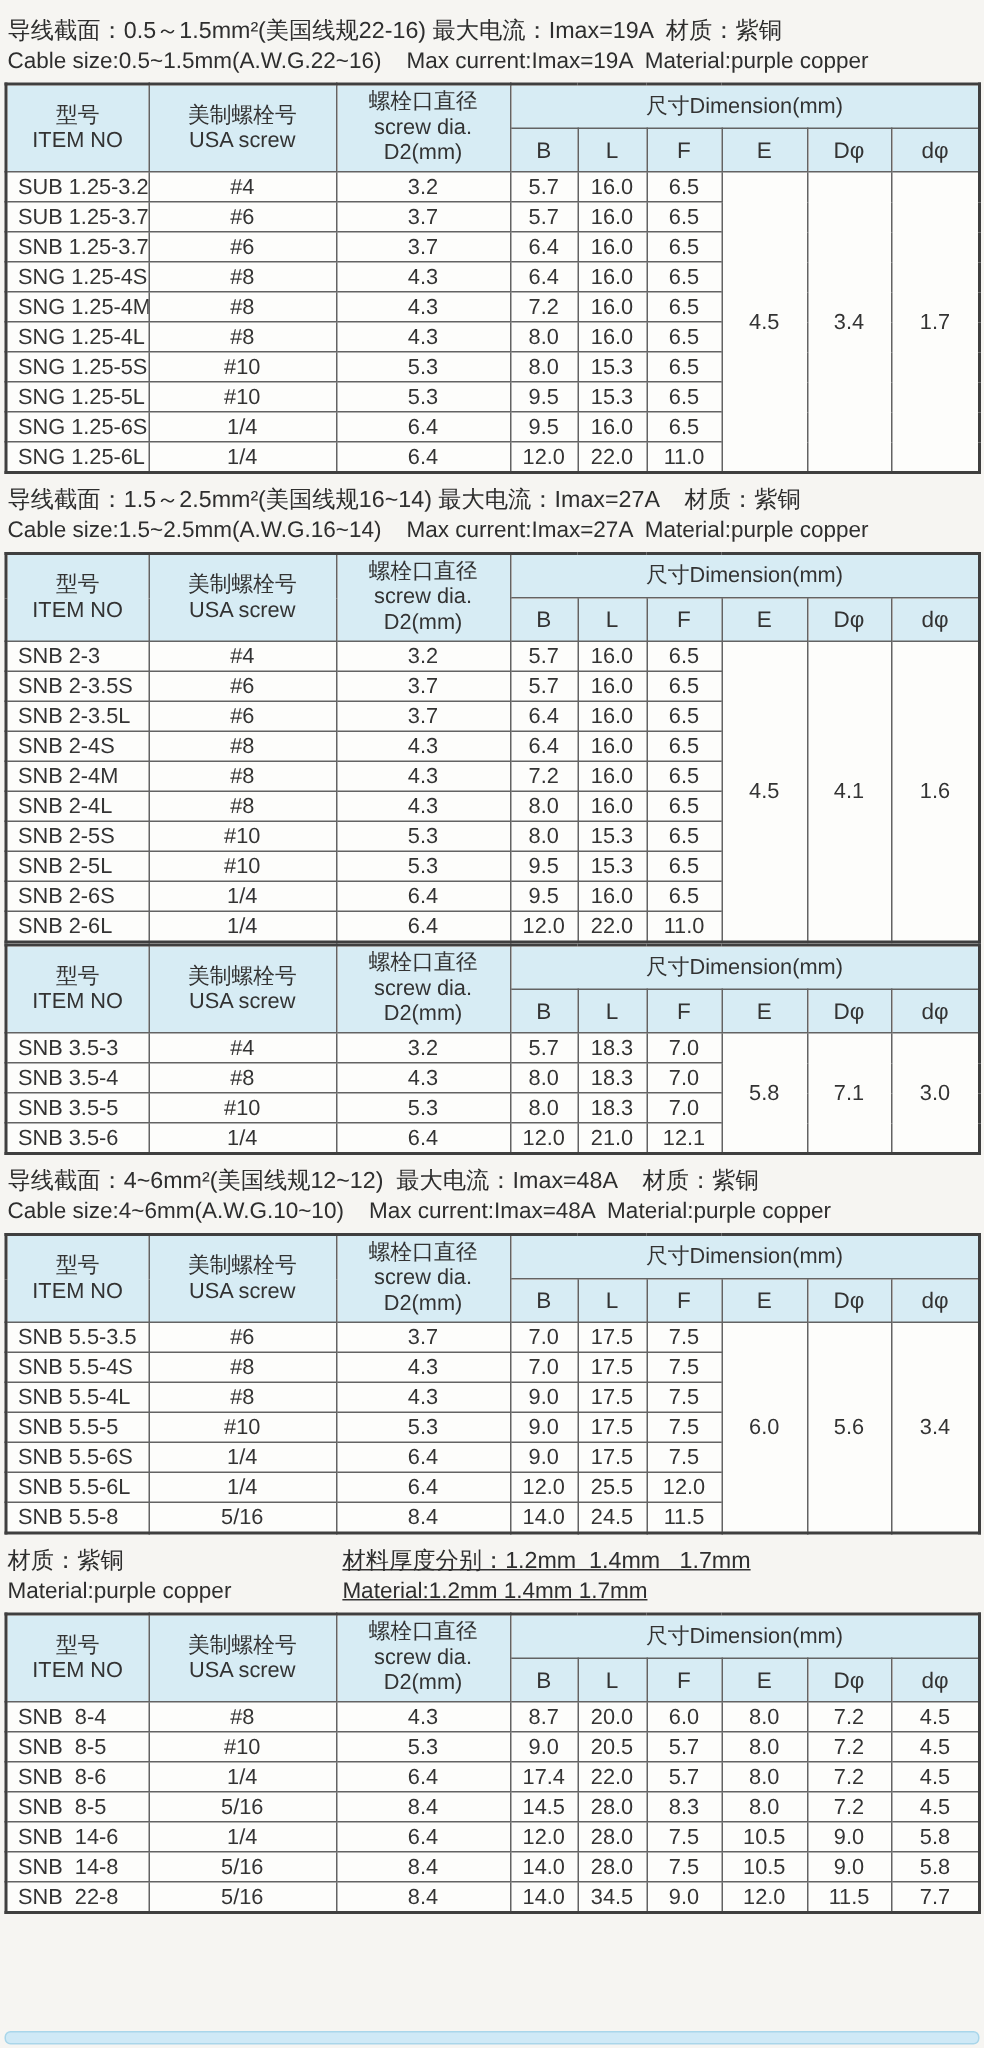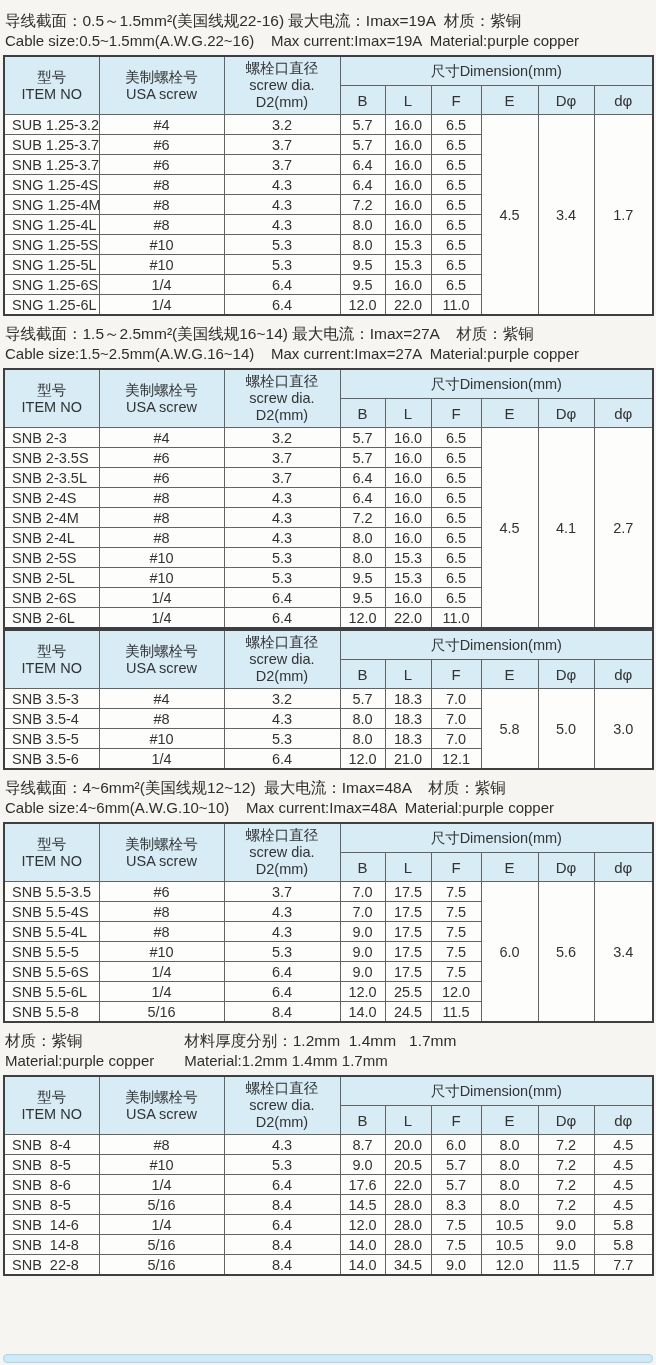--- a/index.html
+++ b/index.html
@@ -26,21 +26,21 @@
     color: #2e2e2e;
     white-space: pre;
   }
   .sec-en {
     font-size: 15px;
     line-height: 19px;
     color: #2e2e2e;
     white-space: pre;
   }
   .sec5-cols { display: flex; align-items: center; }
-  .sec5-cols .col-right { margin-left: 30px; }
+  .sec5-cols .col-right { margin-left: 74px; text-decoration: underline; }
 
   table.spec {
     width: 650px;
     table-layout: fixed;
     border-collapse: collapse;
     background: #fdfdfb;
     border: 2px solid #3f3f3f;
   }
   table.spec th, table.spec td {
     border: 1px solid #636363;
@@ -258,21 +258,21 @@
     <tbody>
         <tr>
           <td class="item">SNB 2-3</td>
           <td class="num">#4</td>
           <td class="num">3.2</td>
           <td class="num">5.7</td>
           <td class="num">16.0</td>
           <td class="num">6.5</td>
           <td rowspan="10" class="num">4.5</td>
           <td rowspan="10" class="num">4.1</td>
-          <td rowspan="10" class="num">2.7</td>
+          <td rowspan="10" class="num">1.6</td>
         </tr>
         <tr>
           <td class="item">SNB 2-3.5S</td>
           <td class="num">#6</td>
           <td class="num">3.7</td>
           <td class="num">5.7</td>
           <td class="num">16.0</td>
           <td class="num">6.5</td>
         </tr>
         <tr>
@@ -382,21 +382,21 @@
     </thead>
     <tbody>
         <tr>
           <td class="item">SNB 3.5-3</td>
           <td class="num">#4</td>
           <td class="num">3.2</td>
           <td class="num">5.7</td>
           <td class="num">18.3</td>
           <td class="num">7.0</td>
           <td rowspan="4" class="num">5.8</td>
-          <td rowspan="4" class="num">5.0</td>
+          <td rowspan="4" class="num">7.1</td>
           <td rowspan="4" class="num">3.0</td>
         </tr>
         <tr>
           <td class="item">SNB 3.5-4</td>
           <td class="num">#8</td>
           <td class="num">4.3</td>
           <td class="num">8.0</td>
           <td class="num">18.3</td>
           <td class="num">7.0</td>
         </tr>
@@ -592,21 +592,21 @@
           <td class="num">20.5</td>
           <td class="num">5.7</td>
           <td class="num">8.0</td>
           <td class="num">7.2</td>
           <td class="num">4.5</td>
         </tr>
         <tr>
           <td class="item">SNB  8-6</td>
           <td class="num">1/4</td>
           <td class="num">6.4</td>
-          <td class="num">17.6</td>
+          <td class="num">17.4</td>
           <td class="num">22.0</td>
           <td class="num">5.7</td>
           <td class="num">8.0</td>
           <td class="num">7.2</td>
           <td class="num">4.5</td>
         </tr>
         <tr>
           <td class="item">SNB  8-5</td>
           <td class="num">5/16</td>
           <td class="num">8.4</td>

